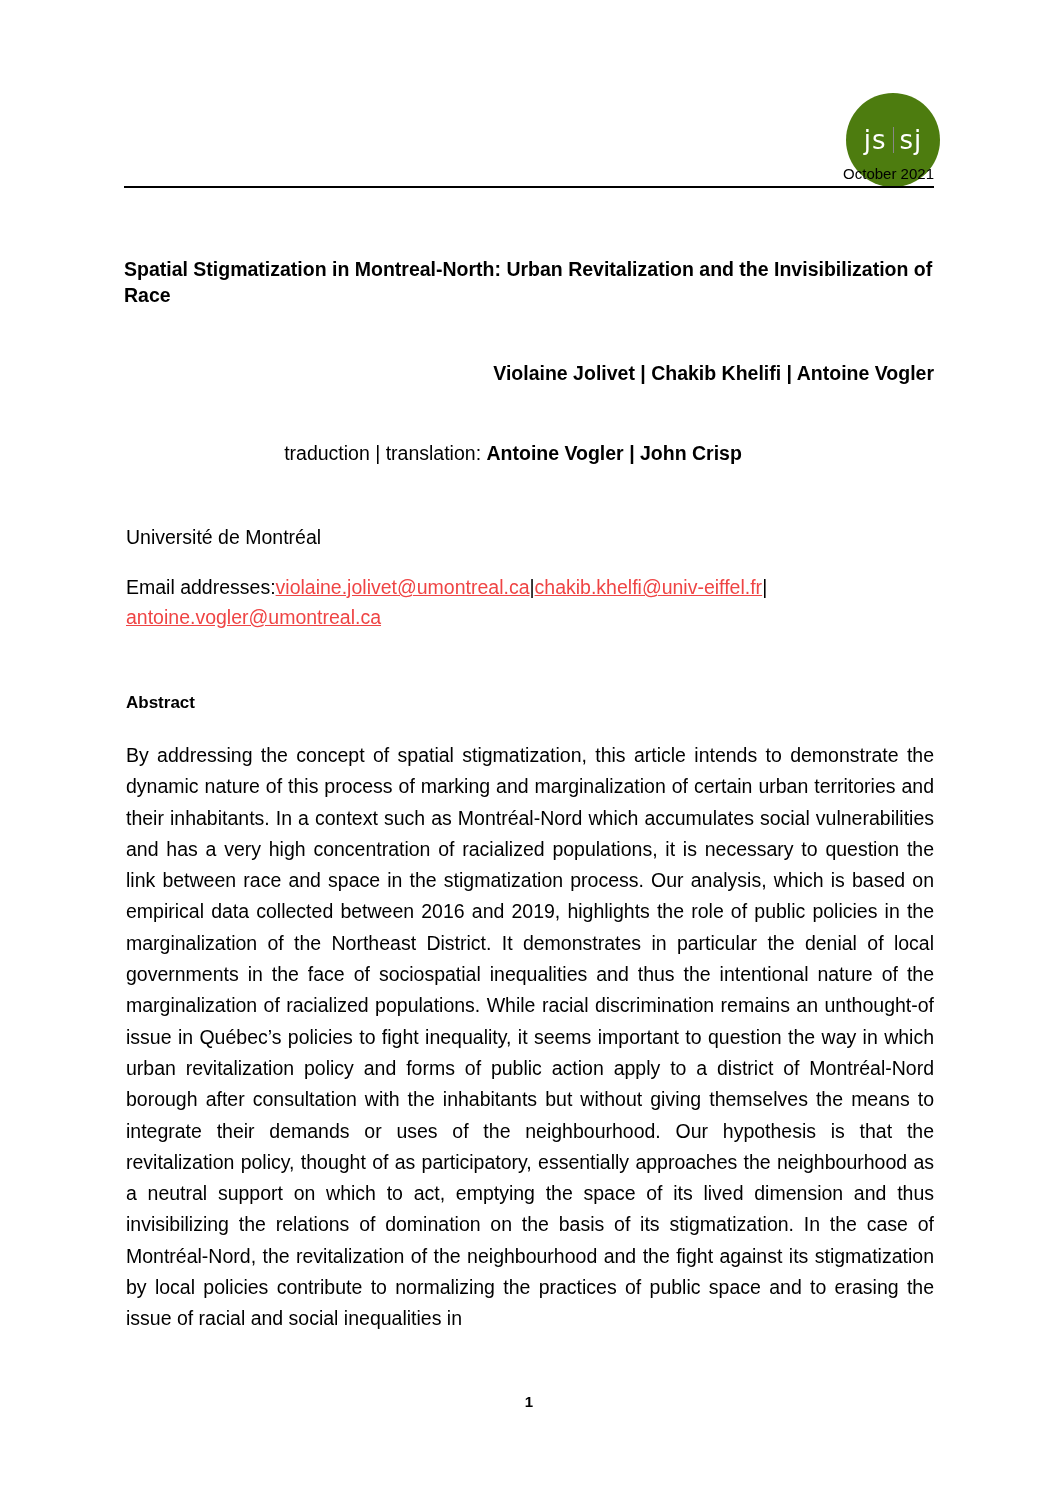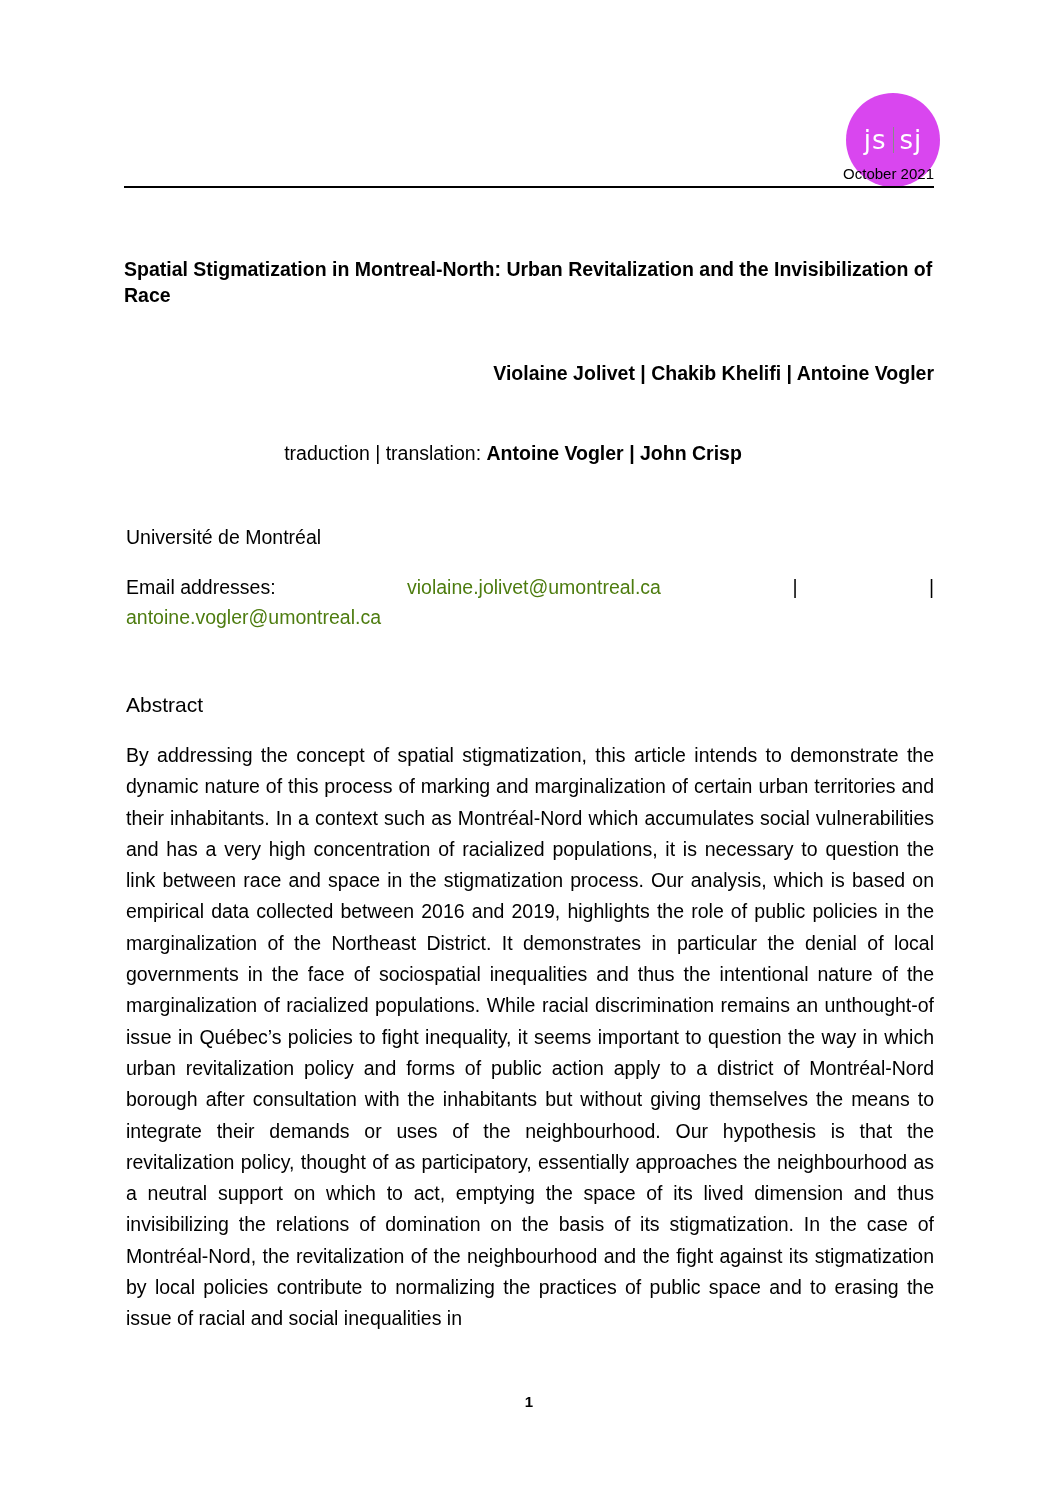--- a/index.html
+++ b/index.html
@@ -1,34 +1,34 @@
 <!DOCTYPE html>
 <html><head>
 <meta charset="utf-8">
 <style>
   html, body { margin: 0; padding: 0; background: #ffffff; }
   body { width: 1058px; height: 1497px; position: relative; overflow: hidden;
          font-family: "Liberation Sans", "DejaVu Sans", sans-serif; color: #000; }
   .logo { position: absolute; left: 846px; top: 93px; width: 94px; height: 94px; border-radius: 50%;
-          background: #d946ef; display: flex; align-items: center; justify-content: center; }
+          background: #4d7c0f; display: flex; align-items: center; justify-content: center; }
   .logo-text { color: #ffffff; font-size: 26px; font-family: "DejaVu Sans", sans-serif; letter-spacing: 1px; }
   .logo-sep { display: inline-block; width: 1px; height: 26px; background: #888; margin: 0 6px; vertical-align: -4px; }
   .date { position: absolute; right: 124px; top: 165px; font-size: 15px; }
   .rule { position: absolute; left: 124px; width: 810px; top: 186px; height: 2px; background: #000; }
   .title { position: absolute; left: 124px; width: 810px; top: 256px; text-align: left;
            font-size: 19.5px; font-weight: bold; line-height: 26px; }
   .authors { position: absolute; left: 124px; width: 810px; top: 362px; text-align: right;
              font-size: 19.5px; font-weight: bold; }
   .translation { position: absolute; left: 108px; width: 810px; top: 442px; text-align: center; font-size: 19.5px; }
   .translation b { font-weight: bold; }
   .affil { position: absolute; left: 126px; top: 526px; font-size: 19.5px; }
   .emails { position: absolute; left: 126px; width: 808px; top: 572px; font-size: 19.5px; line-height: 30px; }
-  .emails .row1 { display: flex; justify-content: space-between; }
-  .emails a { color: #4d7c0f; }
-  .abstract-h { position: absolute; left: 126px; top: 693px; font-size: 21px; font-weight: normal; }
+  .emails .row1 { display: flex; }
+  .emails a { color: #ef4444; text-decoration: underline; }
+  .abstract-h { position: absolute; left: 126px; top: 693px; font-size: 17px; font-weight: bold; }
   .abstract { position: absolute; left: 126px; width: 808px; top: 740px; font-size: 19.5px; line-height: 31.3px;
               text-align: justify; }
   .pagenum { position: absolute; left: 0; width: 1058px; top: 1393px; text-align: center; font-size: 15px; font-weight: bold; }
 </style>
 </head>
 <body>
 
 <div class="logo">
   <span class="logo-text"><span>js</span><span class="logo-sep"></span><span>sj</span></span>
 </div>
@@ -39,20 +39,21 @@
 <div class="authors">Violaine Jolivet | Chakib Khelifi | Antoine Vogler</div>
 <div class="translation"><span>traduction | translation: </span><b>Antoine Vogler | John Crisp</b></div>
 
 <div class="affil">Université de Montréal</div>
 
 <div class="emails">
   <div class="row1">
     <span>Email addresses:</span>
     <a>violaine.jolivet@umontreal.ca</a>
     <span>|</span>
+    <a>chakib.khelfi@univ-eiffel.fr</a>
     <span>|</span>
   </div>
   <div><a>antoine.vogler@umontreal.ca</a></div>
 </div>
 
 <div class="abstract-h">Abstract</div>
 <div class="abstract">By addressing the concept of spatial stigmatization, this article intends to demonstrate the dynamic nature of this process of marking and marginalization of certain urban territories and their inhabitants. In a context such as Montréal-Nord which accumulates social vulnerabilities and has a very high concentration of racialized populations, it is necessary to question the link between race and space in the stigmatization process. Our analysis, which is based on empirical data collected between 2016 and 2019, highlights the role of public policies in the marginalization of the Northeast District. It demonstrates in particular the denial of local governments in the face of sociospatial inequalities and thus the intentional nature of the marginalization of racialized populations. While racial discrimination remains an unthought-of issue in Québec’s policies to fight inequality, it seems important to question the way in which urban revitalization policy and forms of public action apply to a district of Montréal-Nord borough after consultation with the inhabitants but without giving themselves the means to integrate their demands or uses of the neighbourhood. Our hypothesis is that the revitalization policy, thought of as participatory, essentially approaches the neighbourhood as a neutral support on which to act, emptying the space of its lived dimension and thus invisibilizing the relations of domination on the basis of its stigmatization. In the case of Montréal-Nord, the revitalization of the neighbourhood and the fight against its stigmatization by local policies contribute to normalizing the practices of public space and to erasing the issue of racial and social inequalities in</div>
 
 <div class="pagenum">1</div>
 

